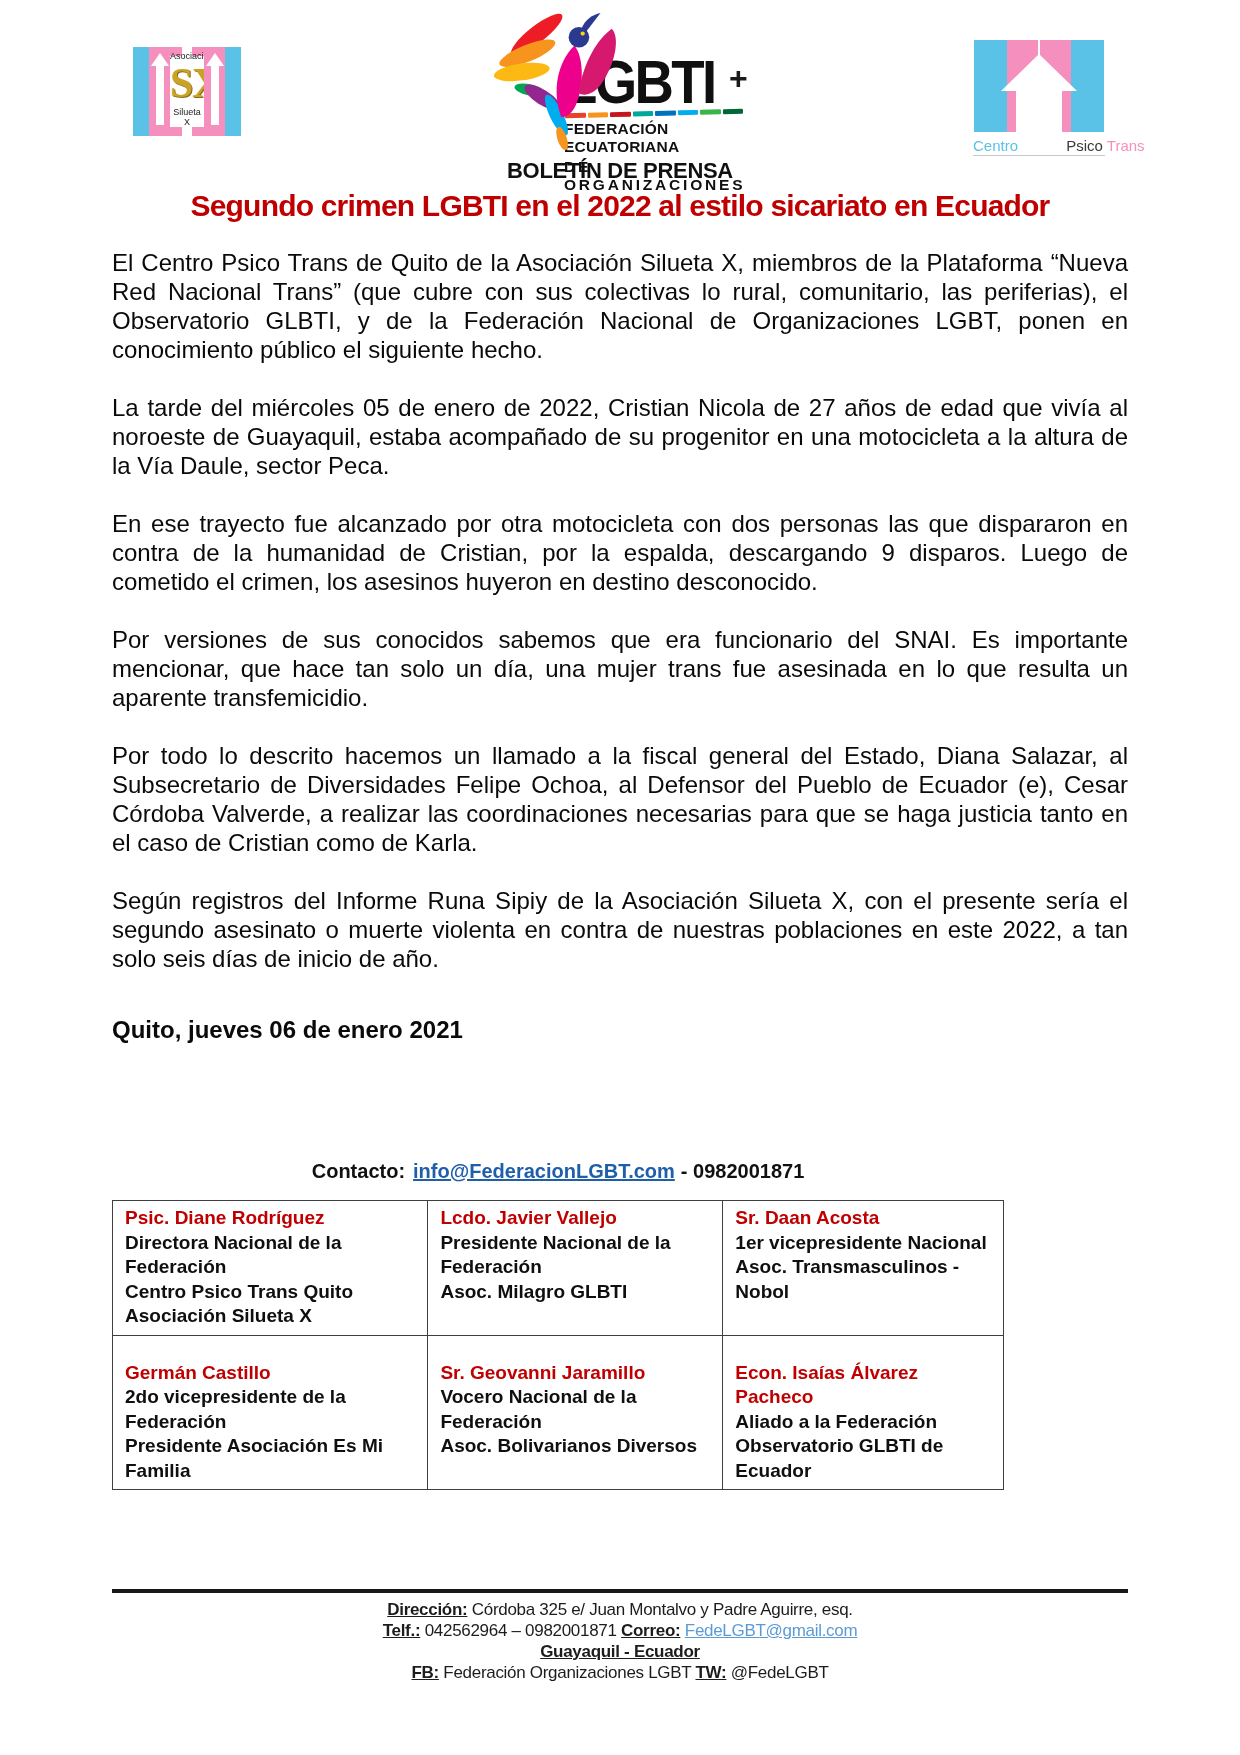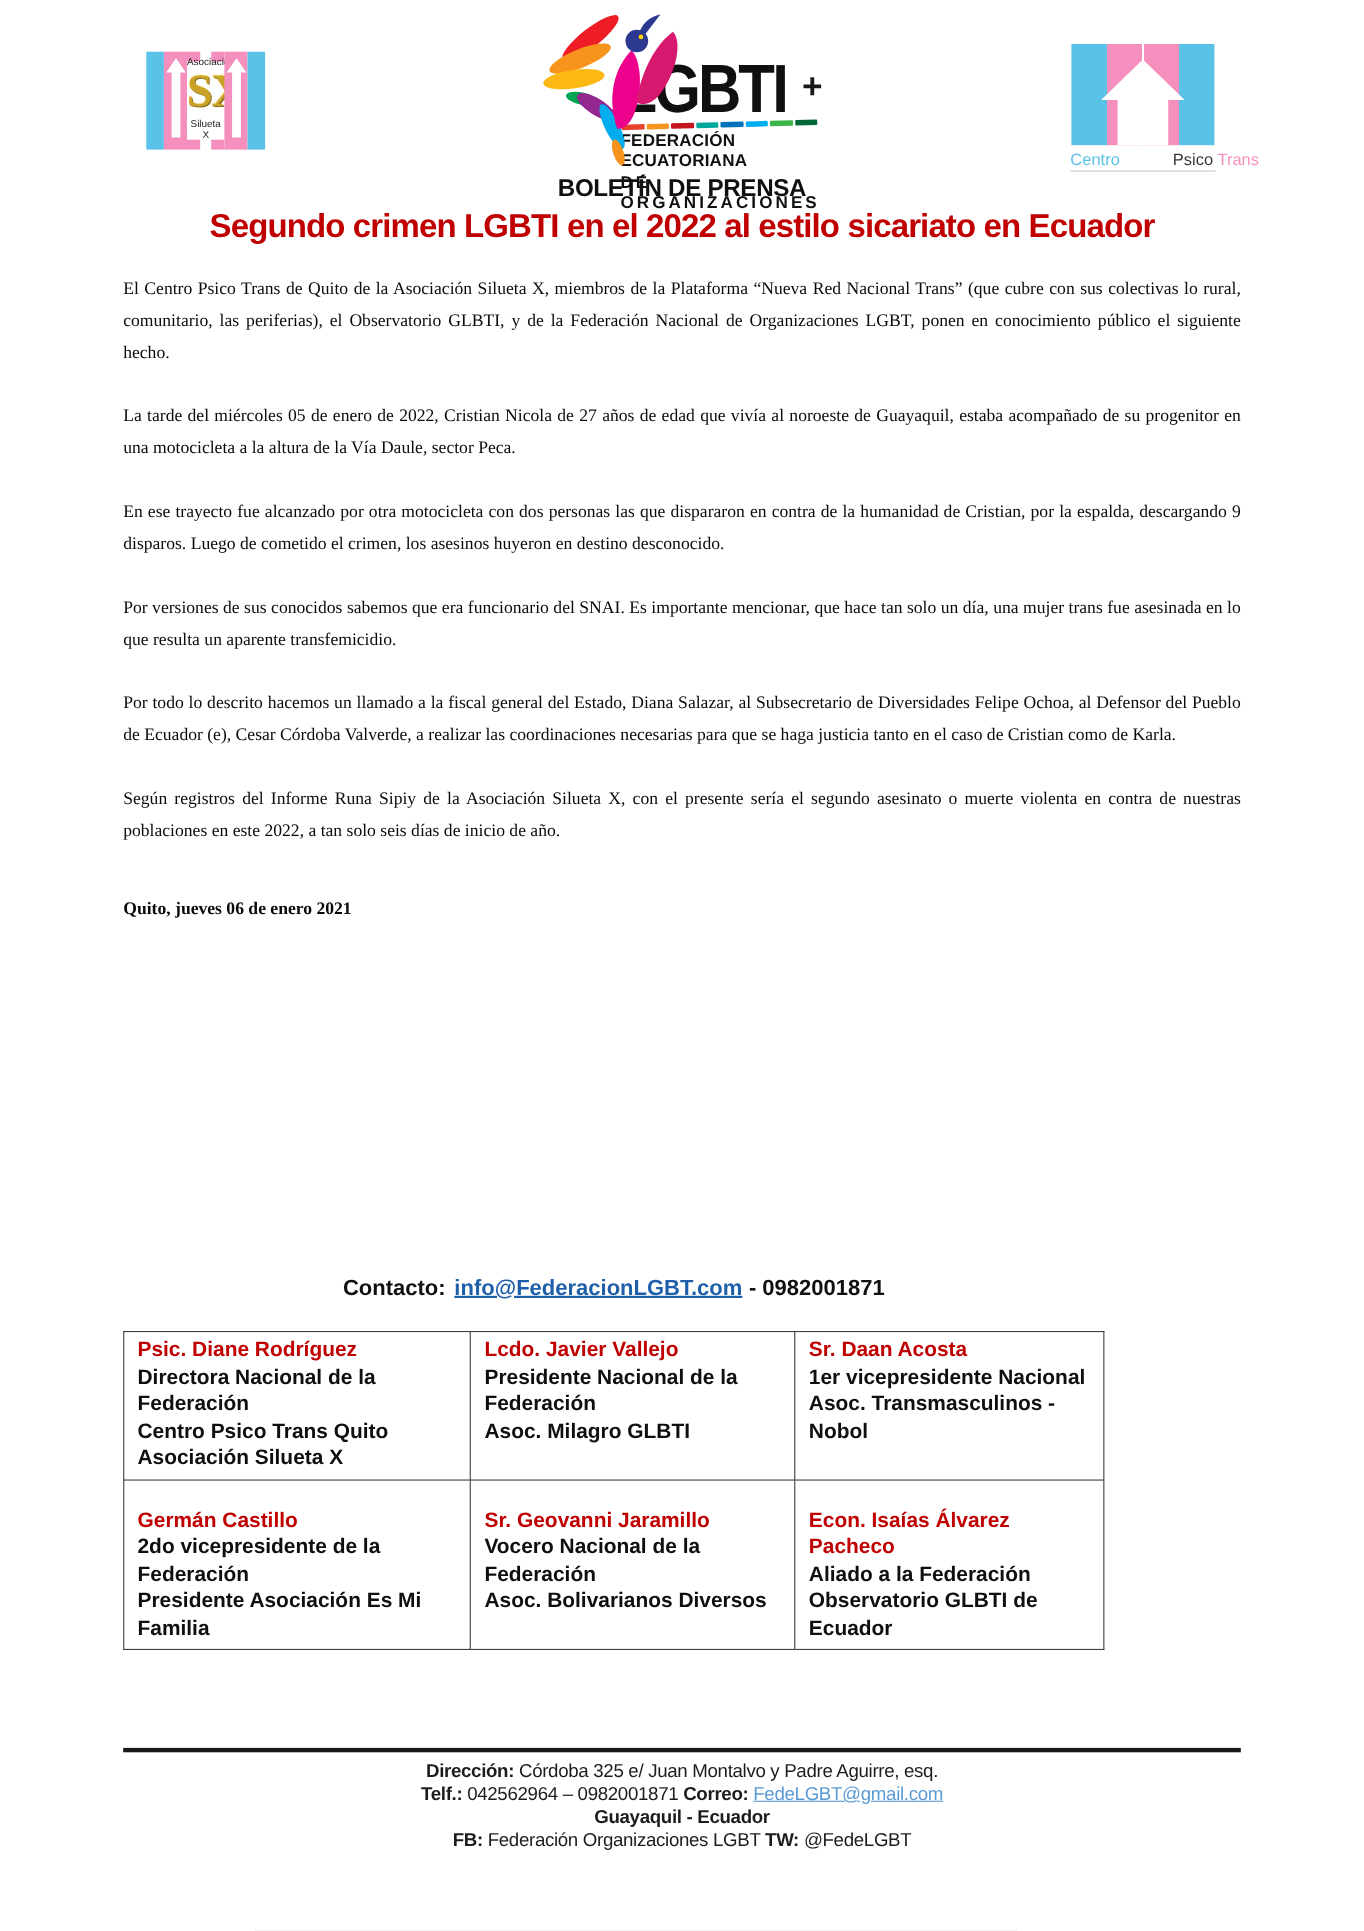--- a/index.html
+++ b/index.html
@@ -62,44 +62,44 @@
   .cpt-w2{ color:#3a3a3a;margin-left:44px; }
   .cpt-w3{ color:var(--trans-pink); }
 
   
   .bulletin{ text-align:center; font-size:22px; font-weight:700; color:#101010; letter-spacing:-0.3px; }
   .doc-title{ text-align:center; font-size:30px; font-weight:700; color:var(--title-red);
     letter-spacing:-0.8px; margin-top:5px; }
 
   
   .body-block{ margin:25px 112px 0 112px; width:1016px;
-    font-family:Liberation Serif, serif; font-size:16px; line-height:29px; color:#0a0a0a;
+    font-family:Liberation Sans, sans-serif; font-size:24px; line-height:29px; color:#0a0a0a;
     text-align:justify; }
   .para{ margin:0 0 29px 0; }
   .dateline{ font-weight:700; text-align:left; margin-top:42px; }
 
   
   .lower-block{ position:absolute; left:112px; top:1160px; width:892px; }
   .contact-line{ text-align:center; font-size:20px; font-weight:700; color:#101010; }
   .contact-email{ color:var(--contact-link-blue); text-decoration:underline; margin:0 6px 0 8px; }
   .contact-suffix{ font-weight:700; }
 
-  table.sig-table{ width:100%; border-collapse:collapse; margin-top:27px;
+  table.sig-table{ width:100%; border-collapse:collapse; margin-top:17px;
     font-family:"Liberation Sans", sans-serif; }
   table.sig-table td{ border:1.5px solid #3f3f3f; vertical-align:top;
     padding:5px 12px 6px 12px; font-size:19px; font-weight:700; line-height:24.5px; color:#0f0f0f; }
   table.sig-table tr.gap-row td{ padding-top:25px; }
   td.c1{ width:35.4%; } td.c2{ width:33.1%; } td.c3{ width:31.5%; }
   .sig-name{ color:var(--name-red); }
 
   
   .footer{ position:absolute; left:112px; top:1589px; width:1016px; text-align:center;
     font-size:17px; line-height:21px; color:#1c1c1c; letter-spacing:-0.3px; }
   .footer-rule{ height:4px; background:#181818; margin-bottom:6px; }
-  .footer b{ font-weight:700; }
+  .footer b{ font-weight:700;text-decoration:underline; }
   .footer-link{ color:var(--footer-link-blue); text-decoration:underline; }
 </style>
 </head>
 <body>
 
 <div class="page">
 
   <div class="header">
 
     <div class="logo-sx">

